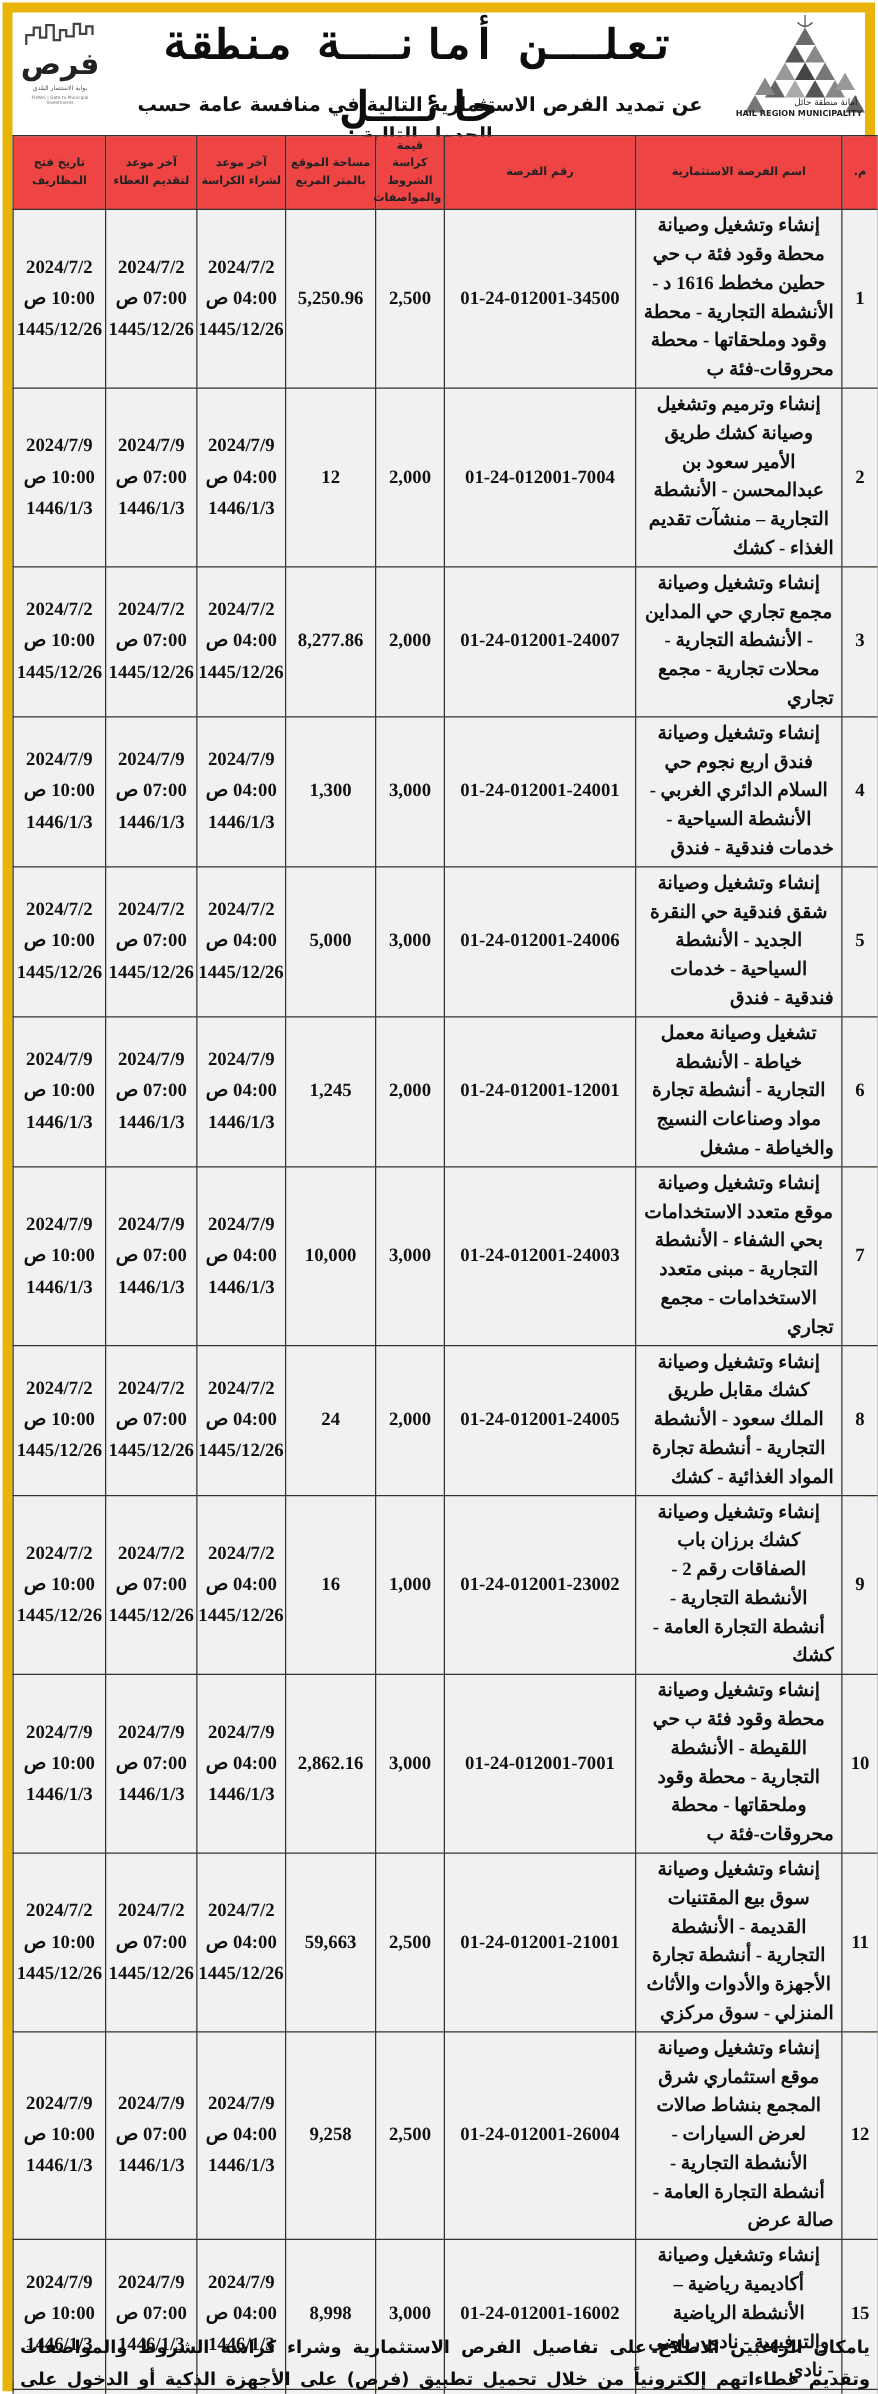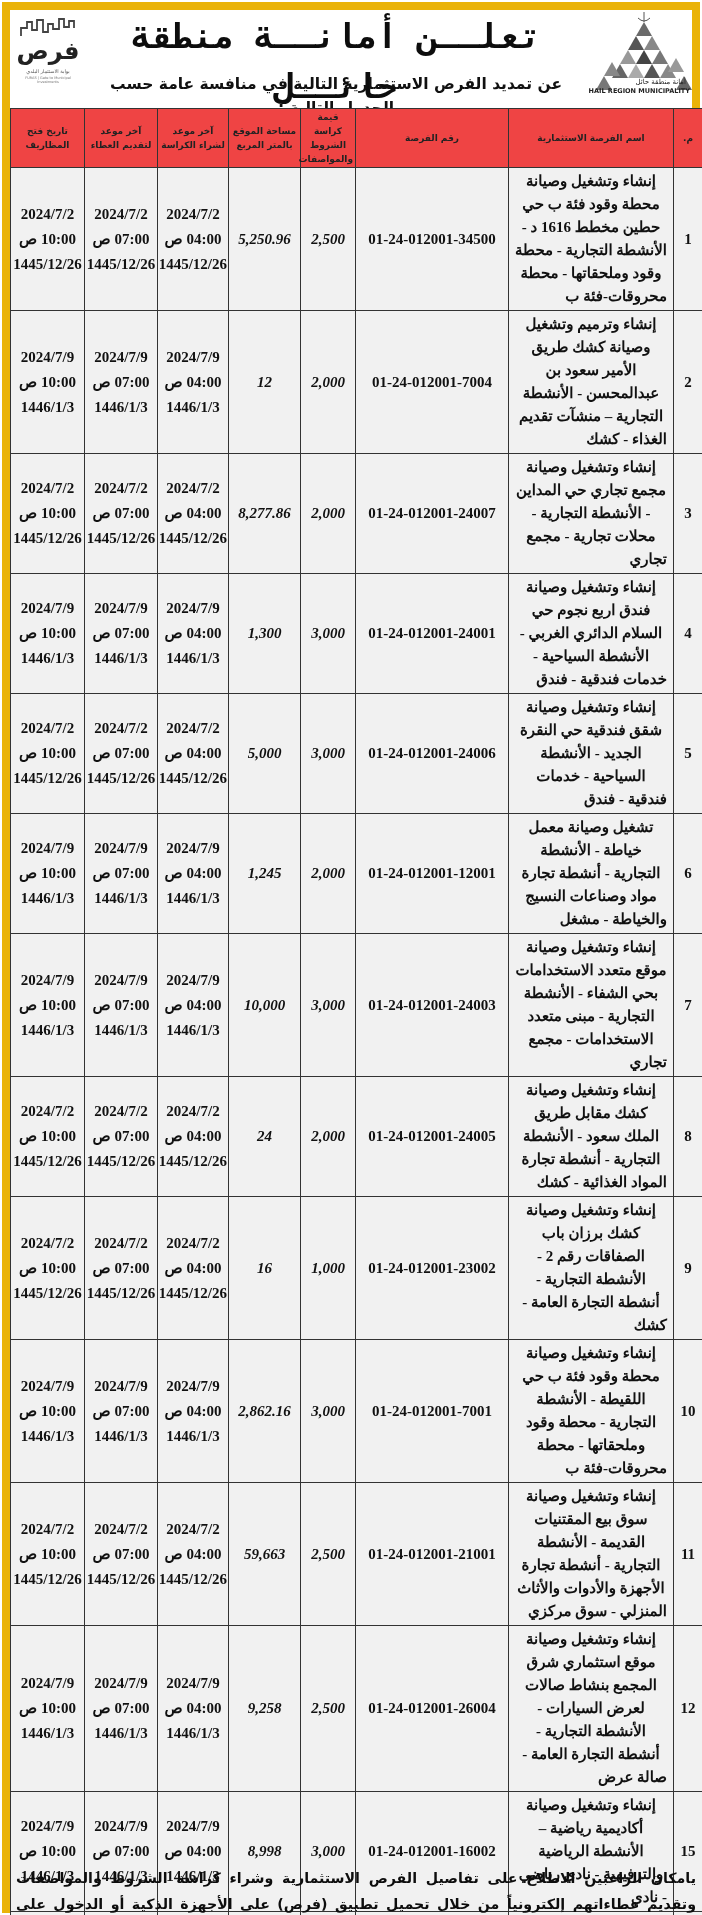--- a/index.html
+++ b/index.html
@@ -42,21 +42,21 @@
   table.grid td {
     background: #f1f1f1;
     font-family: "Liberation Serif", "DejaVu Serif", serif; font-weight: bold; font-size: 15px; color: #111;
   }
   td.c-idx { font-size: 10px; font-weight: normal; }
   td.c-name {
     font-family: "DejaVu Sans", sans-serif; font-weight: bold; font-size: 13.5px; line-height: 23px;
     text-align: justify; text-align-last: right; padding: 2px 6px 2px 6px; color: #0d0d0d;
   }
   td.c-no { font-size: 15.5px; direction: ltr; }
-  td.c-num { font-size: 16px; direction: ltr; font-style: italic; }
+  td.c-num { font-size: 16px; direction: ltr; }
   td.c-date { font-size: 14.5px; line-height: 25px; padding: 12px 1px; }
   td.c-date span { display: block; white-space: nowrap; }
   .footer {
     position: absolute; left: 0; top: 1853px; width: 692px; height: 56px;
     direction: rtl; text-align: justify; text-align-last: justify;
     font-weight: bold; font-size: 14.2px; line-height: 26px; padding: 2px 6px 0 6px; color: #0d0d0d;
   }
   .footer .url { font-family: "Liberation Serif", serif; font-weight: bold; font-size: 19px; direction: ltr; unicode-bidi: embed; }
 </style>
 </head>

